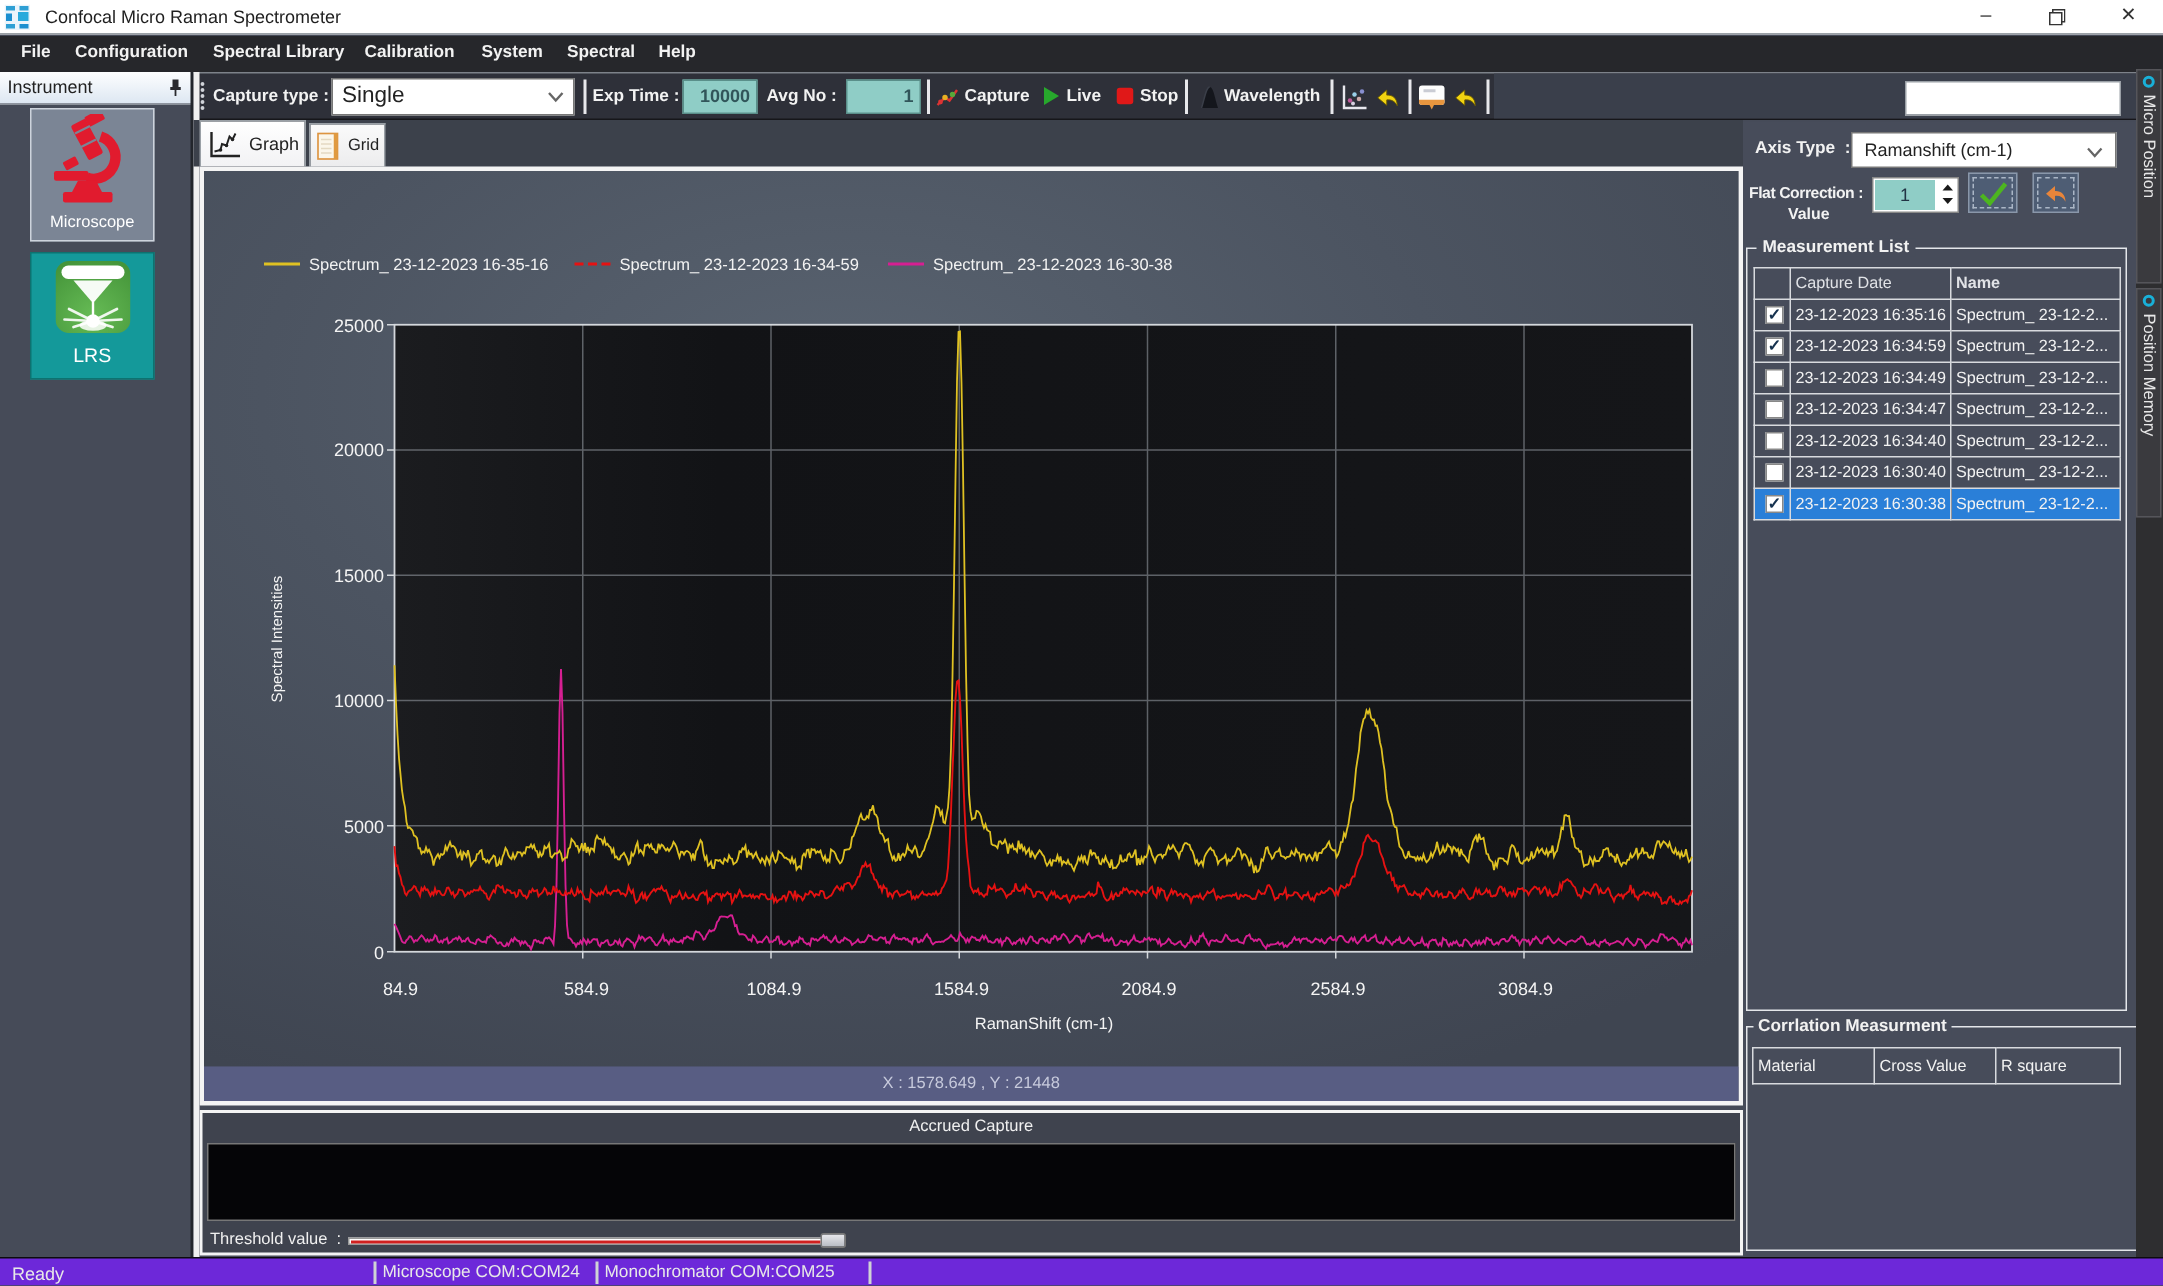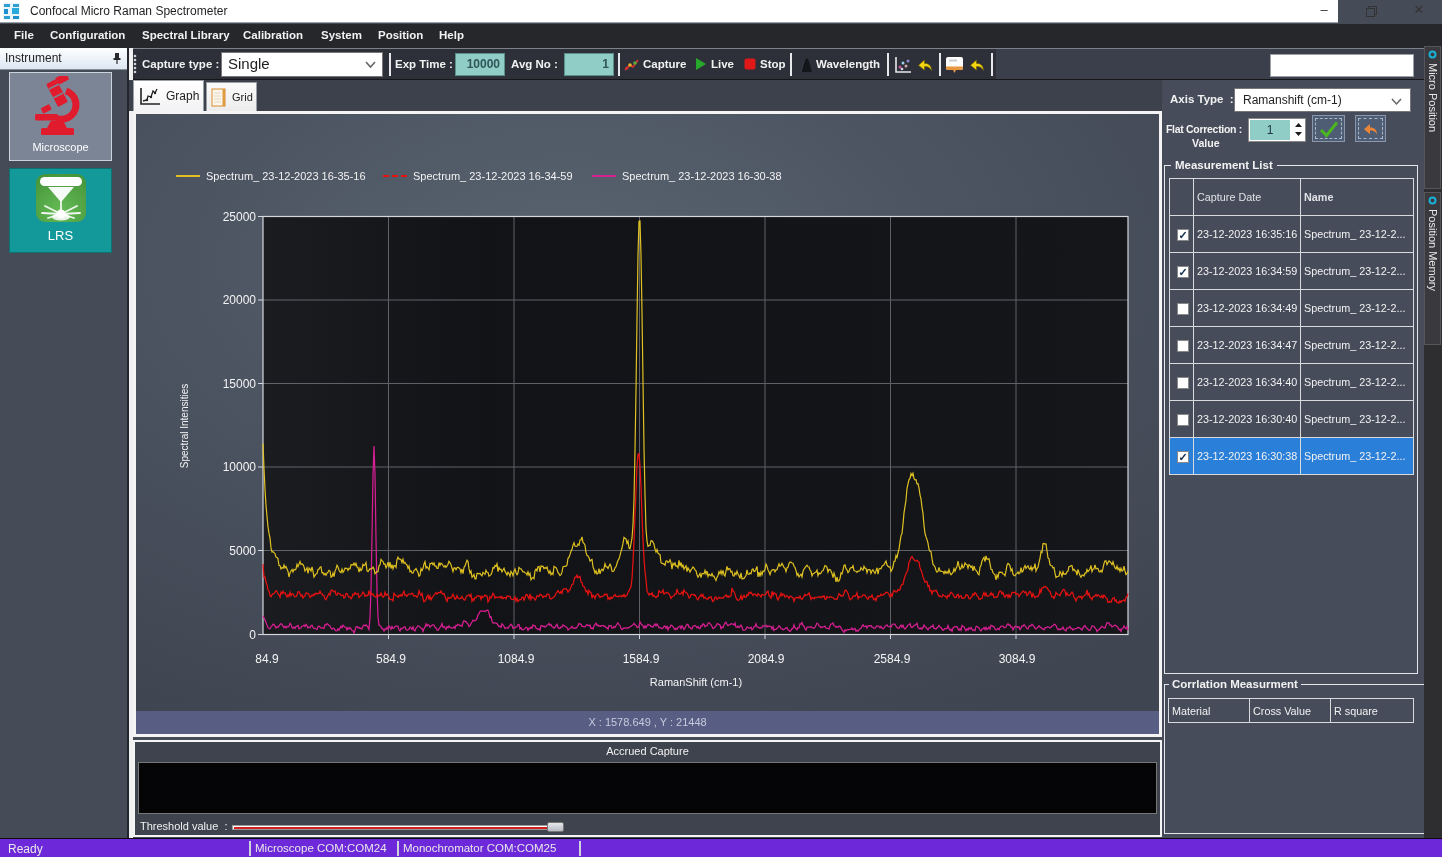--- a/index.html
+++ b/index.html
@@ -1,47 +1,47 @@
 <!DOCTYPE html>
 <html><head><meta charset="utf-8"><style>
 *{margin:0;padding:0;box-sizing:border-box;font-family:"Liberation Sans",sans-serif;}
 html,body{width:1442px;height:857px;overflow:hidden;background:#464b58;}
 .abs{position:absolute;}
 #app{position:relative;width:1442px;height:857px;}
 
-#title{left:0;top:0;width:1338px;height:23px;background:#ffffff;border-bottom:1px solid #9aa0a6;}
+#title{left:0;top:0;width:1442px;height:23px;background:#ffffff;border-bottom:1px solid #9aa0a6;}
 #title .txt{left:30px;top:4px;font-size:12px;color:#1f1f1f;}
 .winbtn{top:0;width:46px;height:22px;text-align:center;color:#333;font-size:13px;line-height:20px;}
 
 #menubar{left:0;top:24px;width:1442px;height:24px;background:#26272b;}
 #menubar span{position:absolute;top:5px;color:#f2f2f2;font-size:11.5px;font-weight:bold;}
 
 #toolbar{left:0;top:48px;width:1442px;height:32px;background:#2e3039;border-top:1px solid #7d828a;border-bottom:1px solid #16161a;}
 .tlabel{color:#f2f2f2;font-size:11.5px;font-weight:bold;top:9px;}
 .tsep{top:4px;width:2px;height:23px;background:#e8e8ec;}
 .teal{background:#8fcdc6;border:1px solid #5a8f8a;color:#31555a;font-size:12px;font-weight:bold;text-align:right;padding:3px 4px 0 0;height:23px;top:4px;}
 
 #lpanel{left:0;top:48px;width:128px;height:790px;background:#464b58;}
 #lphead{left:0;top:0;width:128px;height:22px;background:linear-gradient(180deg,#fdfeff,#dde7f2);border-bottom:1px solid #8a9099;}
 #lsplit{left:127px;top:48px;width:2px;height:790px;background:#23262c;}
-.instbtn{left:9px;width:103px;color:#fff;text-align:center;}
+.instbtn{left:20px;width:83px;color:#fff;text-align:center;}
 
 #tabrow{left:133px;top:80px;width:1029px;height:31px;}
 .tab{top:2px;height:46px;background:linear-gradient(180deg,#ffffff,#ececee);border:1px solid #9aa0a6;border-bottom:none;color:#222;font-size:12px;}
 #chartbox{left:133px;top:111px;width:1029px;height:626px;background:#434a57;border:3px solid #f4f4f4;}
 #xybar{left:0px;top:597px;width:1023px;height:23px;background:#585d83;color:#c7cadc;font-size:11px;text-align:center;line-height:22px;}
 #accrued{left:133px;top:740px;width:1029px;height:97px;background:#3f434e;border:2px solid #f4f4f4;}
 #acchead{left:0;top:0;width:1025px;height:18px;color:#f0f0f0;font-size:11px;text-align:center;line-height:18px;}
 #accblack{left:3px;top:20px;width:1019px;height:52px;background:#050507;border:1px solid #777;}
 
 #rpanel{left:1162px;top:81px;width:262px;height:757px;background:#474c5a;}
 .rlabel{color:#f2f2f2;font-size:11.5px;font-weight:bold;}
 .gbox{border:1px solid #d8dade;}
 table.mlist{border-collapse:collapse;width:100%;table-layout:fixed;}
-table.mlist td{border:1px solid #d8dade;color:#f2f2f2;font-size:10.8px;height:37px;padding:0 0 0 3px;white-space:nowrap;overflow:hidden;}
+table.mlist td{border:1px solid #d8dade;color:#f2f2f2;font-size:10.8px;height:21px;padding:0 0 0 3px;white-space:nowrap;overflow:hidden;}
 .cb{display:inline-block;width:12px;height:12px;background:#fff;border:1px solid #888;margin-left:3px;vertical-align:middle;text-align:center;line-height:11px;font-size:11px;color:#16324f;font-weight:bold;}
 
 #rstrip{left:1424px;top:46px;width:18px;height:792px;background:#2e2e30;}
 .vtab{left:1424px;width:17px;background:#3a3a3e;border:1px solid #55555a;color:#e8e8e8;font-size:11px;}
 .vtxt{writing-mode:vertical-rl;display:block;margin:3px auto 0;}
 
 #status{left:0;top:838px;width:1442px;height:19px;background:#6d28d9;border-top:1px solid #0c0c0e;color:#e8e8e8;font-size:12px;}
 .ssep{top:2px;width:2px;height:15px;background:#cfd2d6;}
 </style></head><body>
 <div id="app">
@@ -63,21 +63,21 @@
         <path d="M2.5 2.5 L2.5 0.5 L10.5 0.5 L10.5 8.5 L8.5 8.5" fill="none" stroke="#333" stroke-width="1"></path>
       </svg>
  <div class="abs winbtn" style="left:1396px;">✕</div>
 </div>
 <div class="abs" id="menubar">
  <span style="left:14px">File</span>
  <span style="left:50px">Configuration</span>
  <span style="left:142px">Spectral Library</span>
  <span style="left:243px">Calibration</span>
  <span style="left:321px">System</span>
- <span style="left:378px">Position</span>
+ <span style="left:378px">Spectral</span>
  <span style="left:439px">Help</span>
 </div>
 
 <div class="abs" id="toolbar">
  <div class="abs" style="left:996px;top:0;width:428px;height:30px;background:#3a3f4b;"></div>
  <svg class="abs" style="left:133px;top:5px" width="4" height="22">
         <g fill="#cfd2d8">
           <circle cx="2" cy="2" r="1.3"></circle>
           <circle cx="2" cy="6" r="1.3"></circle>
           <circle cx="2" cy="10" r="1.3"></circle>

